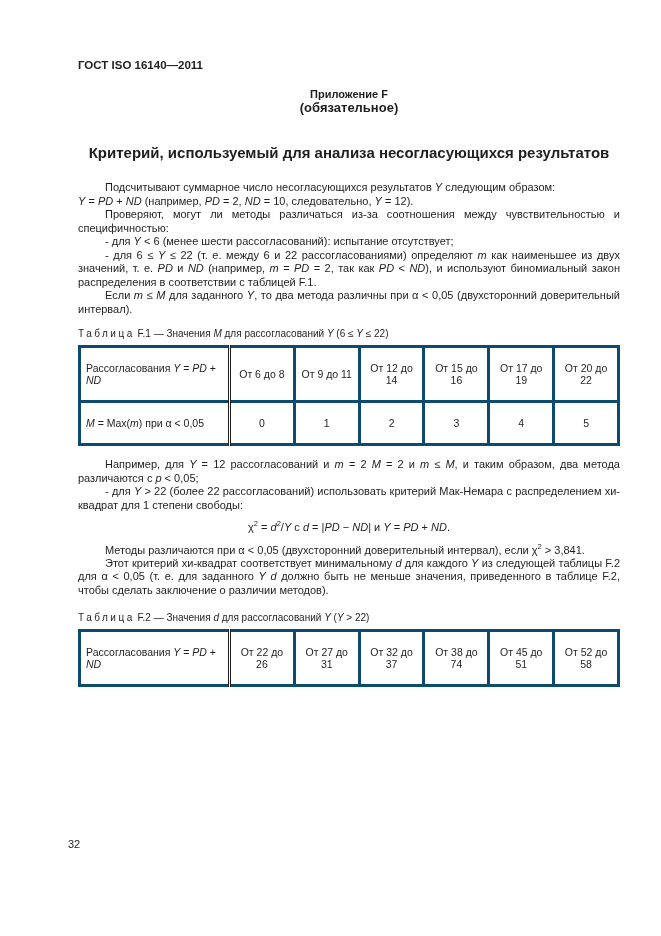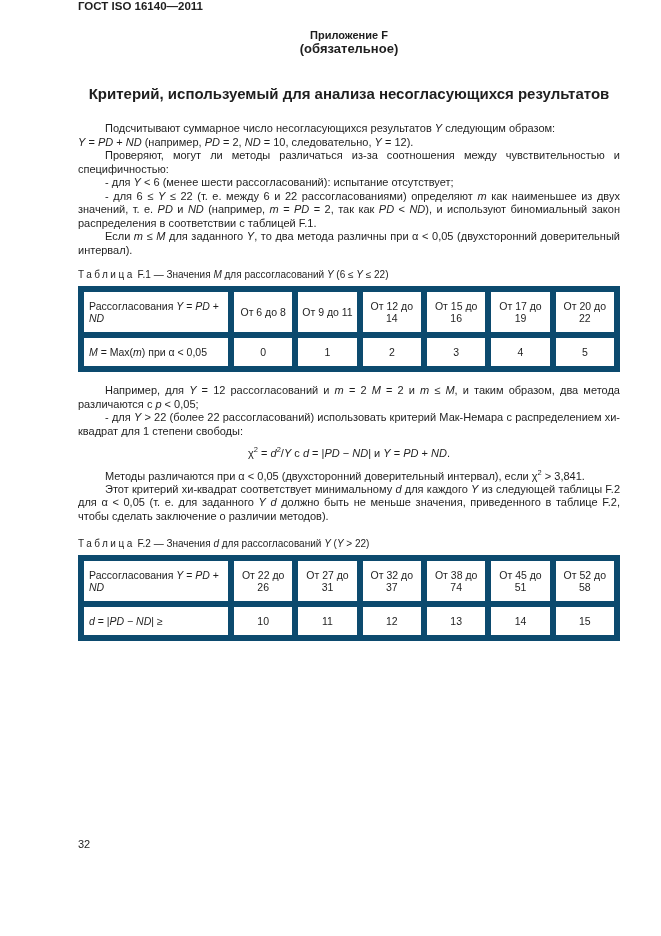--- a/index.html
+++ b/index.html
@@ -7,43 +7,43 @@
   .page {
     position:relative;
     width:661px; height:936px;
     background:#ffffff;
     overflow:hidden;
     font-family:"Liberation Sans", sans-serif;
     color:#1e1e1e;
     box-sizing:border-box;
   }
   .content { position:absolute; left:78px; top:0; width:542px; }
-  .doc-header { font-weight:bold; font-size:11.5px; line-height:13px; }
+  .doc-header { padding-top:59px; font-weight:bold; font-size:11.5px; line-height:13px; }
   .appendix-label { margin-top:16px; text-align:center; font-weight:bold; font-size:11px; line-height:13px; }
   .appendix-kind  { text-align:center; font-weight:bold; font-size:13px; line-height:13px; }
   .section-title  { margin:32px 0 0 0; text-align:center; font-weight:bold; font-size:15px; line-height:14px; }
   .body-block { margin-top:21px; }
   p.para { margin:0; font-size:11px; line-height:13.5px; text-align:justify; }
   p.ind  { text-indent:27px; }
   .tbl-caption { margin:11px 0 5px 0; font-size:10px; line-height:13px; }
   .tbl-caption .sp { letter-spacing:2.5px; }
   table.gost {
     width:542px; border-collapse:collapse; table-layout:fixed;
     font-size:10.5px; border:2px solid #1e1e1e;
   }
   table.gost td {
-    border:6px solid #0c4a6e; text-align:center;
-    padding:8px 3px; height:22px; overflow:hidden;
+    border:3px solid #0c4a6e; text-align:center;
+    padding:14px 3px; height:22px; overflow:hidden;
     box-sizing:border-box;
   }
   table.gost tr.hdr td { height:26px; }
   table.gost td.lbl { text-align:left; padding-left:5px; border-right:3px double #1e1e1e; }
   .formula { text-align:center; font-size:11px; line-height:14px; margin:5px 0 6px 0; }
   sup { font-size:7.5px; }
-  .pagenum { position:absolute; left:78px; top:838px; font-size:11px; }
+  .pagenum { position:absolute; left:68px; top:838px; font-size:11px; }
 </style>
 </head>
 <body>
 
 <div class="page">
   <div class="content">
 
     <div class="doc-header">ГОСТ ISO 16140—2011</div>
 
     <div class="appendix-label">Приложение F</div>
@@ -129,28 +129,19 @@
       <tbody>
           <tr class="hdr">
         <td class="lbl">Рассогласования <i>Y</i> = <i>PD</i> + <i>ND</i></td>
         <td>От 22 до 26</td>
         <td>От 27 до 31</td>
         <td>От 32 до 37</td>
         <td>От 38 до 74</td>
         <td>От 45 до 51</td>
         <td>От 52 до 58</td>
       </tr>
-      <tr>
-        <td class="lbl"><i>d</i> = |<i>PD</i> − <i>ND</i>| ≥</td>
-        <td>10</td>
-        <td>11</td>
-        <td>12</td>
-        <td>13</td>
-        <td>14</td>
-        <td>15</td>
-      </tr>
     </tbody>
       </table>
 
   </div>
 
   <div class="pagenum">32</div>
 </div>
 
 </body></html>

